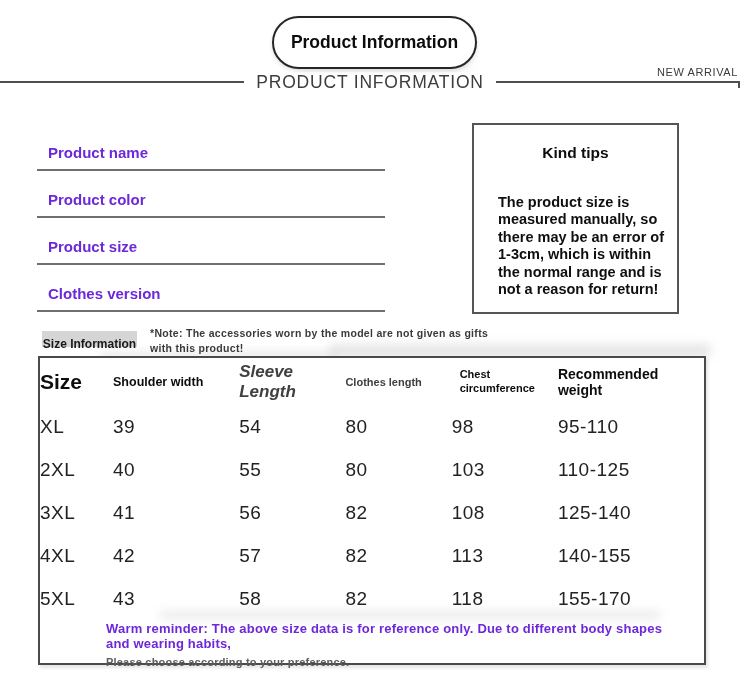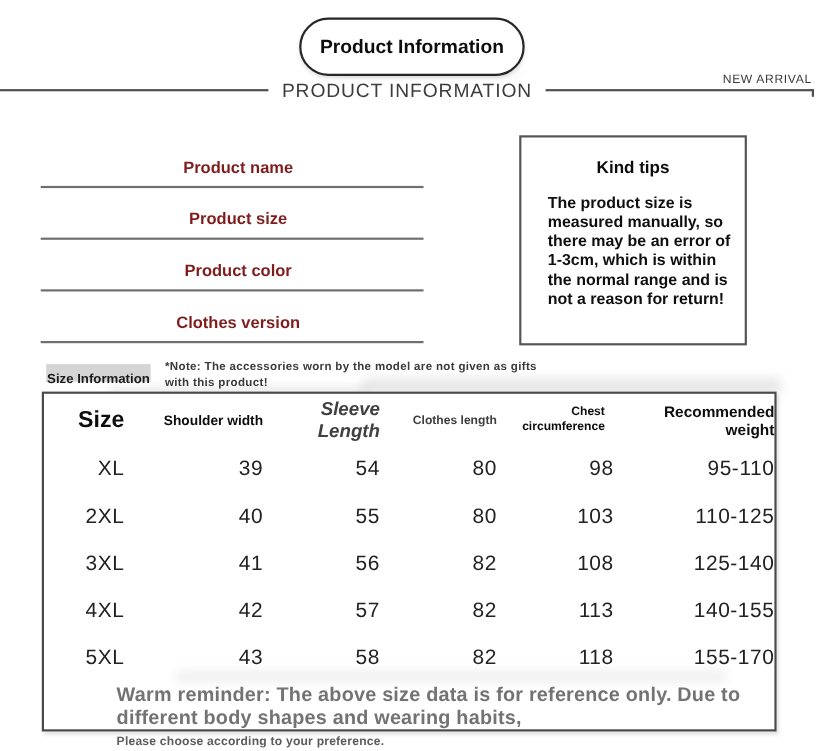--- a/index.html
+++ b/index.html
@@ -72,41 +72,40 @@
   }
   .field {
     height: 47px;
     border-bottom: 2px solid #6f6f6f;
   }
   .field-label {
     display: block;
     padding: 20px 0 0 11px;
     font-size: 15px;
     font-weight: bold;
-    color: #7f1d1d;
-    text-align: center;
+    color: #6d28d9;
   }
 
   
   .tips-box {
     position: absolute;
     left: 472px; top: 123px;
     width: 207px; height: 191px;
     border: 2px solid #555;
     background: #fff;
   }
   .tips-title {
     margin-top: 19px;
     text-align: center;
     font-size: 15.5px;
     font-weight: bold;
     color: #0d0d0d;
   }
   .tips-body {
-    margin: 15px 6px 0 24px;
+    margin: 32px 6px 0 24px;
     width: 172px;
     font-size: 14.5px;
     font-weight: bold;
     line-height: 1.2;
     color: #0f0f0f;
   }
 
   
   .size-info-label {
     position: absolute;
@@ -138,43 +137,43 @@
     left: 38px; top: 356px;
     width: 668px; height: 309px;
     border: 2px solid #4a4a4a;
     background: #fff;
     box-shadow: 2px 3px 3px rgba(0,0,0,0.10);
   }
   .trow {
     display: grid;
     grid-template-columns: 11% 19% 16% 16% 16% 22%;
     align-items: center;
-    text-align: right;
+    text-align: left;
   }
   .trow-head { height: 47px; }
   .trow-body { height: 43px; }
   .h-size   { font-size: 21px;  font-weight: bold; color: #0d0d0d; }
   .h-shoulder { font-size: 12.5px; font-weight: bold; color: #0d0d0d; }
   .h-sleeve { font-size: 17px;  font-weight: bold; color: #404040; font-style: italic; }
   .h-clothes{ font-size: 11px;  font-weight: bold; color: #404040; }
   .h-chest  { font-size: 11px;  font-weight: bold; line-height: 1.2; color: #0d0d0d; padding: 0 8px; }
   .h-weight { font-size: 14px;  font-weight: bold; color: #0d0d0d; }
   .cell-val { font-size: 19px; font-weight: 400; color: #222; letter-spacing: 0.5px; }
 
   .tfooter {
     position: absolute;
     left: 0; right: 0; bottom: 0;
     height: 50px;
     padding: 8px 16px 0 66px;
   }
   .tfooter-line1 {
-    font-size: 18px;
+    font-size: 13px;
     font-weight: bold;
     letter-spacing: 0.2px;
-    color: #737373;
+    color: #6d28d9;
   }
   .tfooter-line2 {
     margin-top: 5px;
     font-size: 11px;
     font-weight: bold;
     letter-spacing: 0.2px;
     color: #5c5c5c;
   }
 
   
@@ -206,24 +205,24 @@
   <div class="section-title-wrap">
     <span class="section-title">PRODUCT INFORMATION</span>
   </div>
   <div class="corner-label">NEW ARRIVAL</div>
 
   <div class="fields">
     <div class="field">
       <span class="field-label">Product name</span>
     </div>
     <div class="field">
+      <span class="field-label">Product color</span>
+    </div>
+    <div class="field">
       <span class="field-label">Product size</span>
-    </div>
-    <div class="field">
-      <span class="field-label">Product color</span>
     </div>
     <div class="field">
       <span class="field-label">Clothes version</span>
     </div>
   </div>
 
   <div class="tips-box">
     <div class="tips-title">Kind tips</div>
     <div class="tips-body">The product size is measured manually, so there may be an error of 1-3cm, which is within the normal range and is not a reason for return!</div>
   </div>

